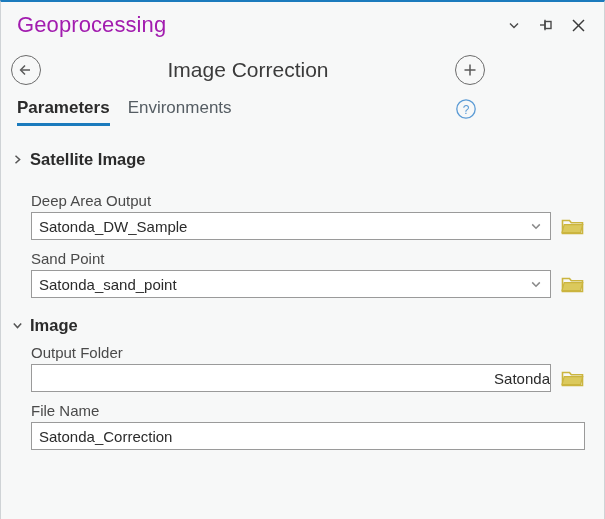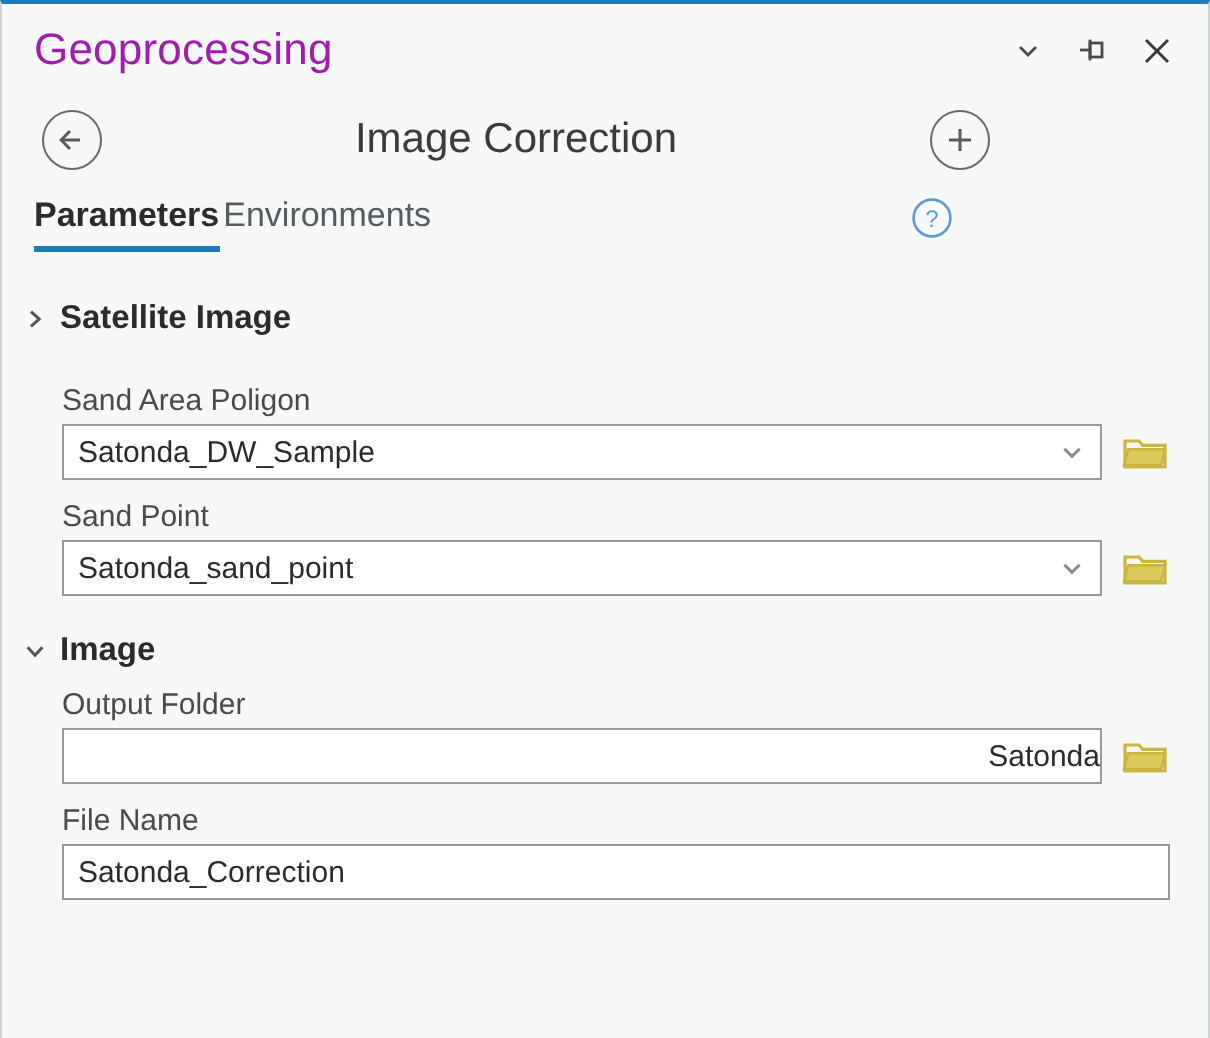--- a/index.html
+++ b/index.html
@@ -56,21 +56,21 @@
     display: flex;
     align-items: center;
     justify-content: center;
     cursor: pointer;
     color: #4a4a4a;
   }
 
   
   .toolheader {
     position: absolute;
-    left: 10px; top: 46px;
+    left: 0; top: 46px;
     width: 494px;
     height: 44px;
     display: flex;
     align-items: center;
     justify-content: center;
   }
   .circ-btn {
     width: 30px;
     height: 30px;
     border: 1.6px solid #6b6b6b;
@@ -107,21 +107,21 @@
     padding-bottom: 5px;
     white-space: nowrap;
   }
   .tab.active {
     margin-left: 16px;
     color: #2b2b2b;
     font-weight: bold;
     border-bottom: 3px solid #1b7bbd;
   }
   .tab.inactive {
-    margin-left: 2px;
+    margin-left: 18px;
     color: #555d63;
     border-bottom: 3px solid transparent;
   }
   .help-btn {
     margin-left: auto;
     margin-right: 14px;
     width: 22px;
     height: 22px;
     cursor: pointer;
   }
@@ -285,21 +285,21 @@
       </span>
       <span class="section-title">Satellite Image</span>
     </div>
 
     <div class="sp14"></div>
 
 
     <div class="sp6"></div>
 
     <div class="field">
-      <div class="field-label">Sand Area Poligon</div>
+      <div class="field-label">Deep Area Output</div>
       <div class="field-row">
         <div class="input-box w-combo">
           <span class="val" title="Satonda_DW_Sample">Satonda_DW_Sample</span>
           <span class="combo-arrow">
             <svg width="12" height="12" viewBox="0 0 12 12" aria-hidden="true">
               <polyline points="2.2,4.4 6,8.2 9.8,4.4" fill="none" stroke="#8a8a8a" stroke-width="1.5"></polyline>
             </svg>
           </span>
         </div>
         <div class="folder-btn">

